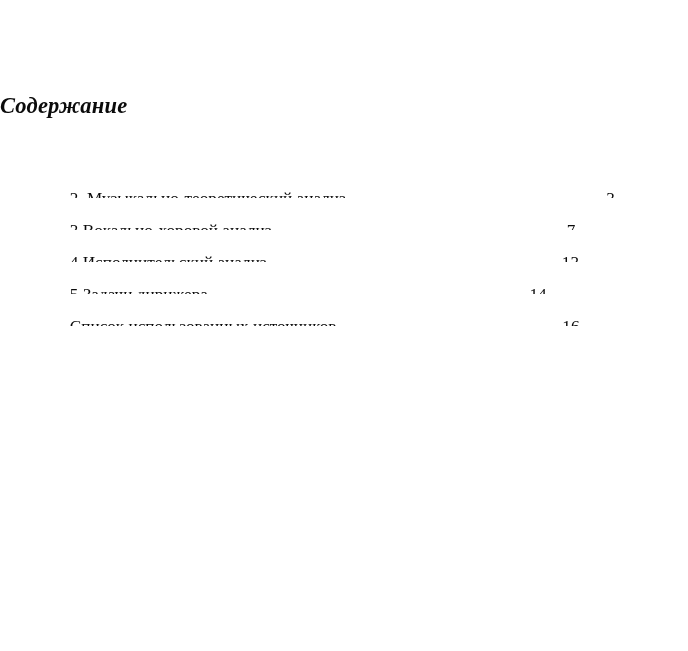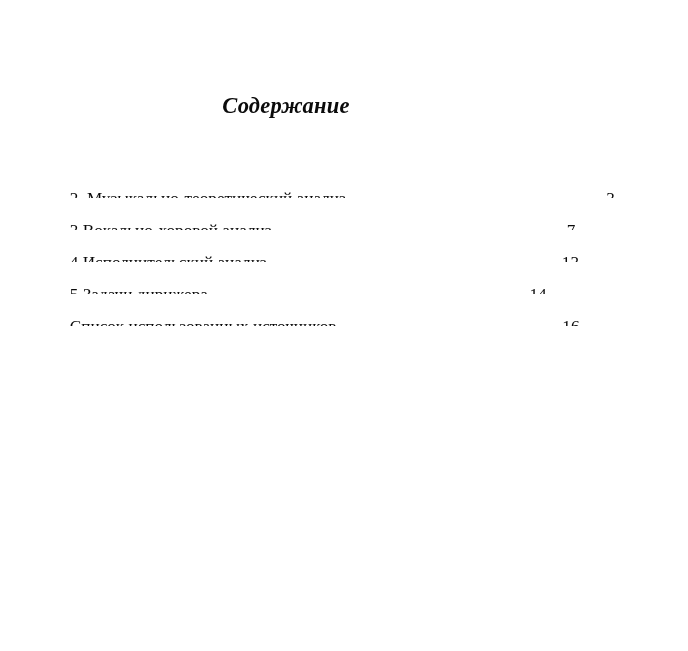--- a/index.html
+++ b/index.html
@@ -20,21 +20,21 @@
     width: 688px;
     height: 651px;
     background: #ffffff;
   }
 
   .doc-title {
     position: absolute;
     top: 93px;
     left: 0;
     width: 572px;
-    text-align: center;
+    text-align: left;
     font-family: "Liberation Serif", "DejaVu Serif", serif;
     font-weight: bold;
     font-style: italic;
     font-size: 22.5px;
     letter-spacing: 0.2px;
     color: #0b0b0b;
     white-space: pre;
   }
 
   .toc {

